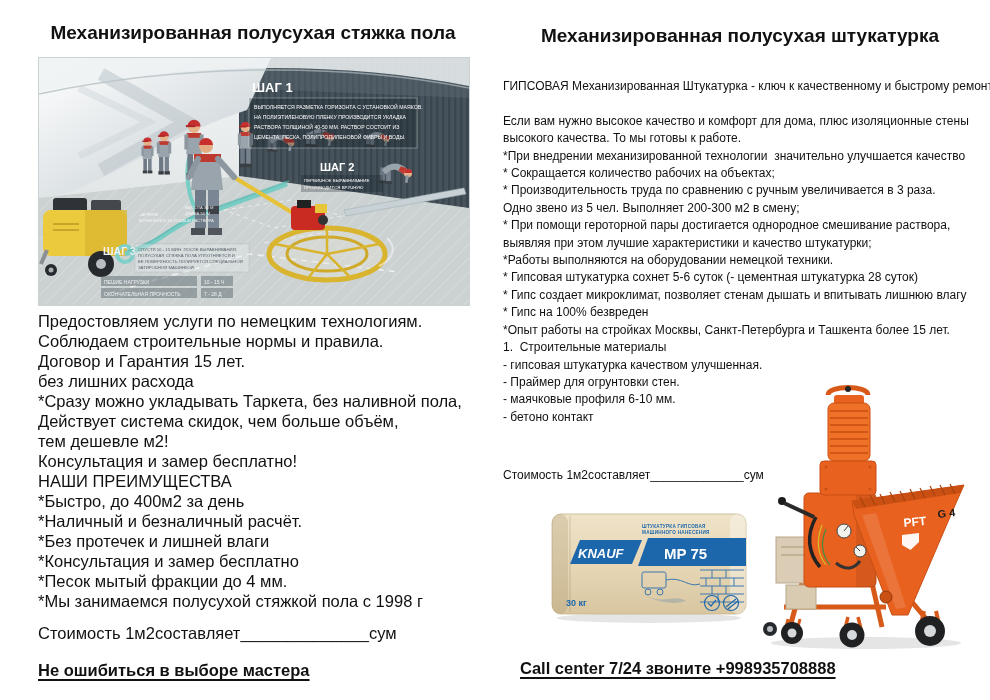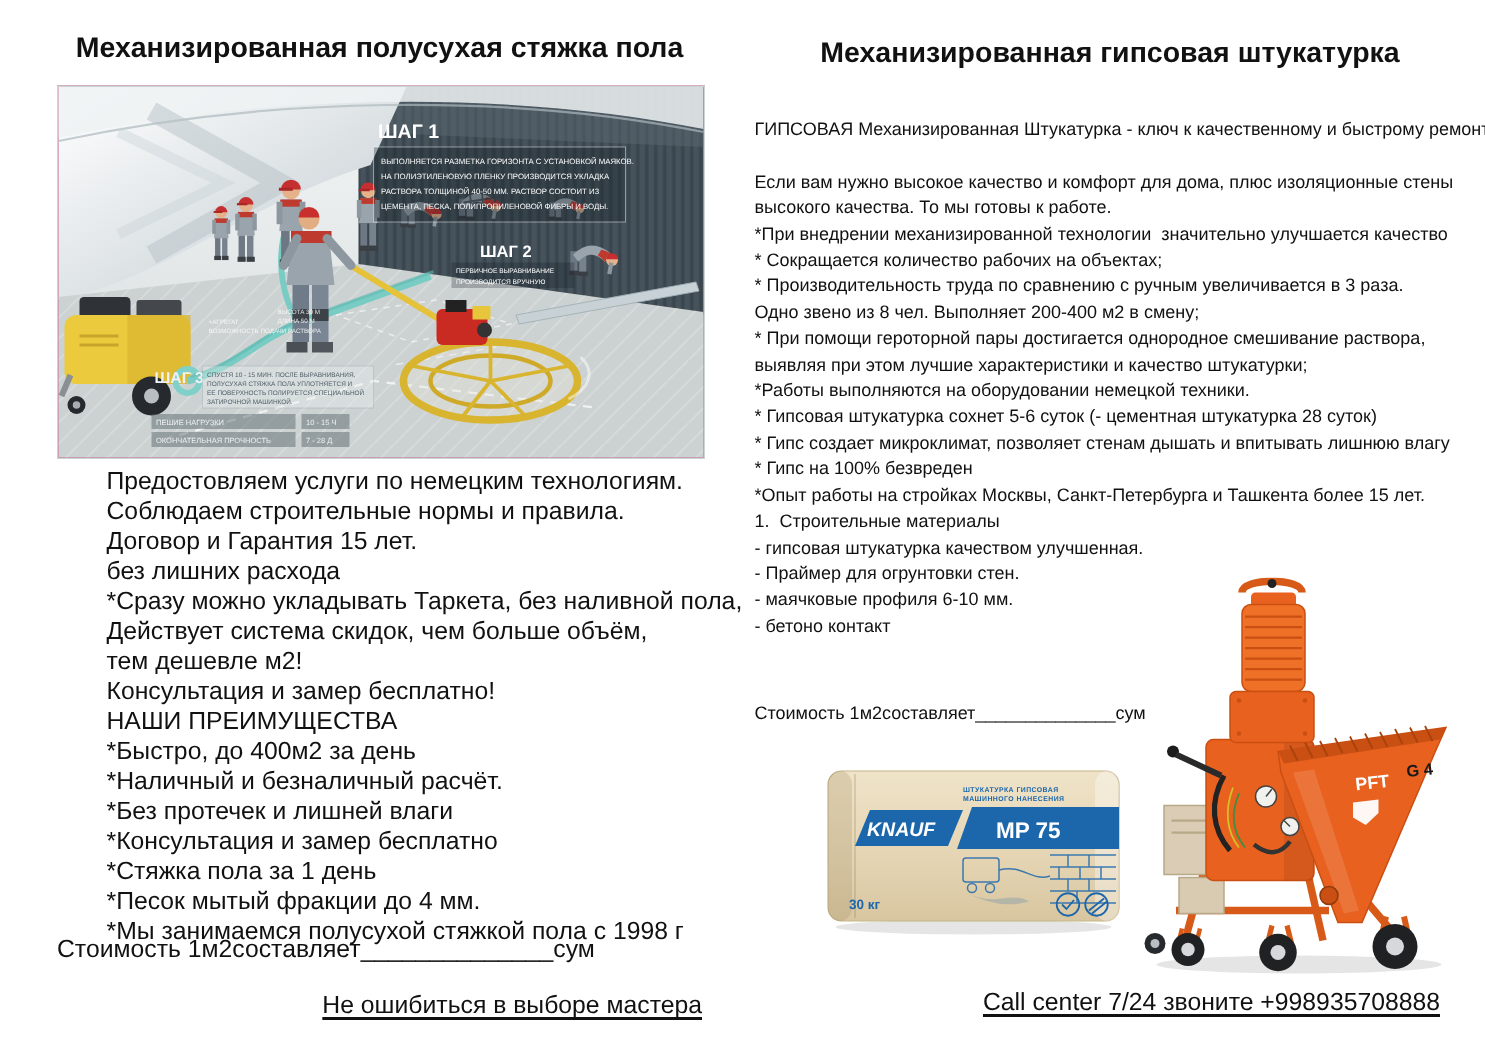--- a/index.html
+++ b/index.html
@@ -10,29 +10,29 @@
   }
   .abs{position:absolute;}
   .title{
     font-size:19px;font-weight:bold;text-align:center;white-space:nowrap;
     text-decoration-thickness:2px;text-underline-offset:4px;
   }
   #left-title{left:38px;top:22px;width:430px;}
   #right-title{left:520px;top:25px;width:440px;}
   #left-illustration{left:38px;top:57px;width:430px;height:247px;border:1px solid #ccd1d3;background:#be185d;}
   #left-illustration svg{display:block;}
-  #left-body{left:38px;top:311px;width:460px;font-size:16.5px;line-height:20px;margin-left:33px;}
+  #left-body{left:38px;top:311px;width:460px;font-size:16.5px;line-height:20px;}
   #right-body{left:503px;top:78px;width:480px;font-size:12px;line-height:17.4px;}
   .line{white-space:pre;}
   .line:empty::before{content:"\00a0";}
   .price{font-weight:normal;white-space:pre;text-align:center;}
   #left-price{left:38px;top:624px;font-size:16.5px;}
   #right-price{left:503px;top:468px;font-size:12px;}
   .footer{
-    font-size:16.5px;font-weight:normal;text-align:right;white-space:nowrap;
+    font-size:16.5px;font-weight:bold;text-align:left;white-space:nowrap;
     text-decoration:underline;text-decoration-thickness:1.5px;text-underline-offset:3px;
   }
   #left-footer{left:38px;top:661px;width:430px;}
   #right-footer{left:520px;top:659px;width:440px;}
   #knauf-bag{left:542px;top:506px;width:215px;height:122px;}
   #plaster-machine{left:756px;top:385px;width:218px;height:268px;}
   svg text{font-family:"Liberation Sans","DejaVu Sans",sans-serif;}
 </style>
 </head>
 <body>
@@ -219,39 +219,38 @@
   <div class="line">без лишних расхода</div>
   <div class="line">*Сразу можно укладывать Таркета, без наливной пола,</div>
   <div class="line">Действует система скидок, чем больше объём,</div>
   <div class="line">тем дешевле м2!</div>
   <div class="line">Консультация и замер бесплатно!</div>
   <div class="line">НАШИ ПРЕИМУЩЕСТВА</div>
   <div class="line">*Быстро, до 400м2 за день</div>
   <div class="line">*Наличный и безналичный расчёт.</div>
   <div class="line">*Без протечек и лишней влаги</div>
   <div class="line">*Консультация и замер бесплатно</div>
-  <div class="line">*Стяжка пола за 1 день</div>
   <div class="line">*Песок мытый фракции до 4 мм.</div>
   <div class="line">*Мы занимаемся полусухой стяжкой пола с 1998 г</div>
 </div>
 
 <div id="left-price" class="abs price">Стоимость 1м2составляет______________сум</div>
 <div id="left-footer" class="abs footer">Не ошибиться в выборе мастера</div>
 
-<div id="right-title" class="abs title">Механизированная гипсовая штукатурка</div>
+<div id="right-title" class="abs title">Механизированная полусухая штукатурка</div>
 
 <div id="right-body" class="abs">
   <div class="line">ГИПСОВАЯ Механизированная Штукатурка - ключ к качественному и быстрому ремонту:</div>
   <div class="line"></div>
   <div class="line">Если вам нужно высокое качество и комфорт для дома, плюс изоляционные стены</div>
   <div class="line">высокого качества. То мы готовы к работе.</div>
   <div class="line">*При внедрении механизированной технологии  значительно улучшается качество</div>
   <div class="line">* Сокращается количество рабочих на объектах;</div>
   <div class="line">* Производительность труда по сравнению с ручным увеличивается в 3 раза.</div>
-  <div class="line">Одно звено из 8 чел. Выполняет 200-400 м2 в смену;</div>
+  <div class="line">Одно звено из 5 чел. Выполняет 200-300 м2 в смену;</div>
   <div class="line">* При помощи героторной пары достигается однородное смешивание раствора,</div>
   <div class="line">выявляя при этом лучшие характеристики и качество штукатурки;</div>
   <div class="line">*Работы выполняются на оборудовании немецкой техники.</div>
   <div class="line">* Гипсовая штукатурка сохнет 5-6 суток (- цементная штукатурка 28 суток)</div>
   <div class="line">* Гипс создает микроклимат, позволяет стенам дышать и впитывать лишнюю влагу</div>
   <div class="line">* Гипс на 100% безвреден</div>
   <div class="line">*Опыт работы на стройках Москвы, Санкт-Петербурга и Ташкента более 15 лет.</div>
   <div class="line">1.  Строительные материалы</div>
   <div class="line">- гипсовая штукатурка качеством улучшенная.</div>
   <div class="line">- Праймер для огрунтовки стен.</div>

